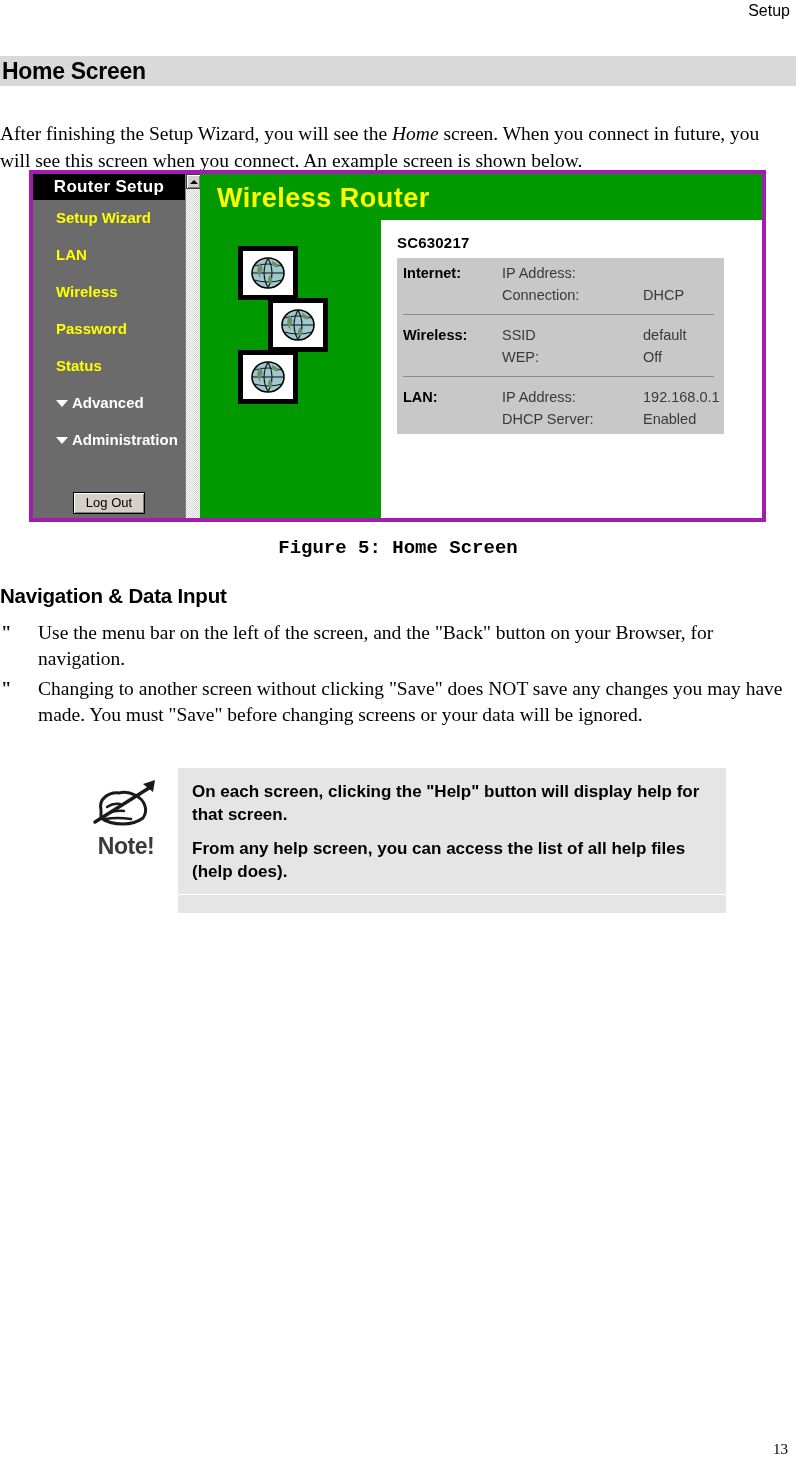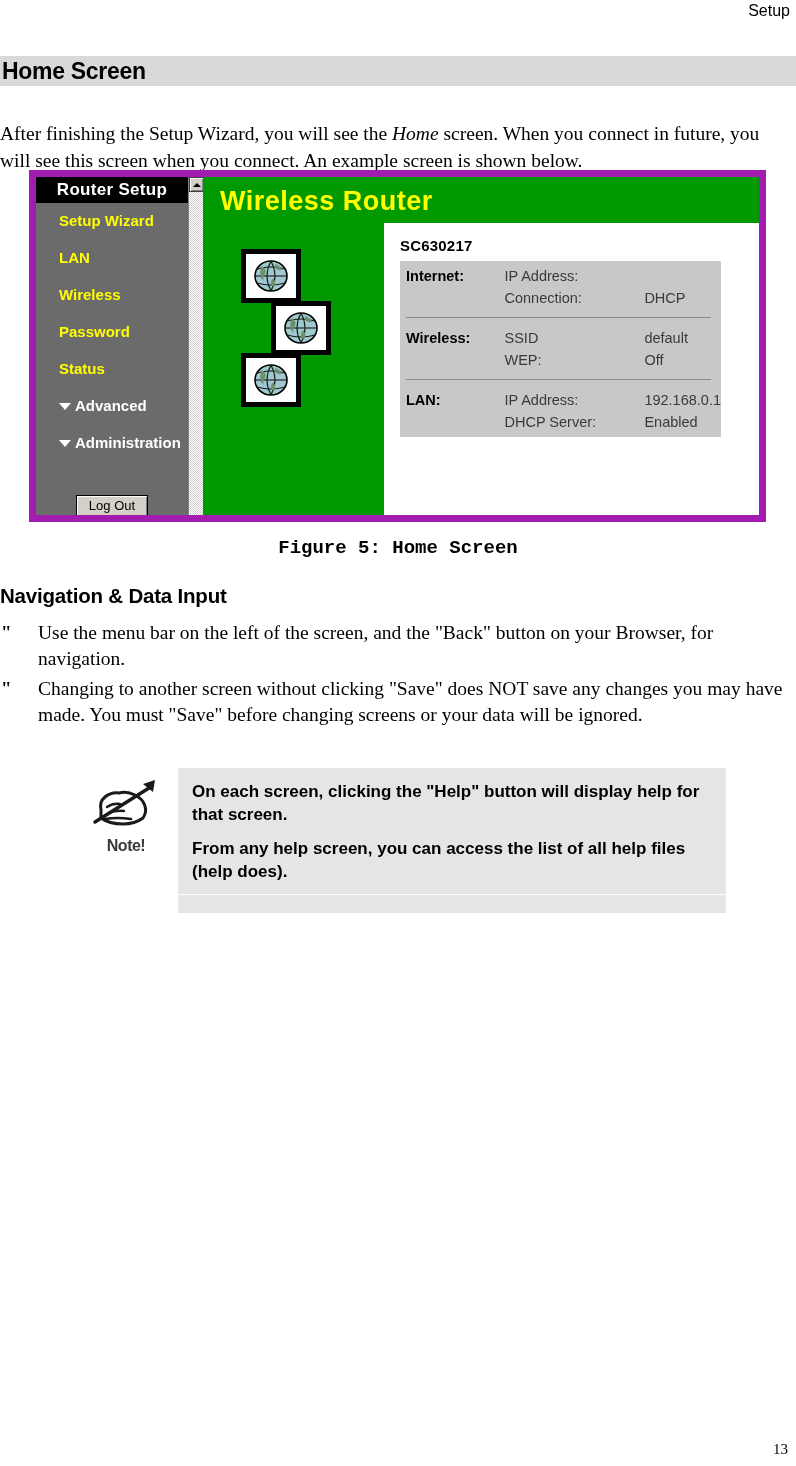--- a/index.html
+++ b/index.html
@@ -63,21 +63,21 @@
   }
   .intro i { font-style: italic; }
 
   
   .shot {
     position: absolute;
     top: 170px;
     left: 29px;
     width: 737px;
     height: 352px;
-    border: 7px solid #a21caf;
+    border: 4px solid #a21caf;
     box-sizing: border-box;
     background: #ffffff;
     font-family: "Liberation Sans", sans-serif;
     overflow: hidden;
   }
 
   
   .shot-menu {
     position: absolute;
     left: 0px;
@@ -326,21 +326,21 @@
     position: absolute;
     left: 8px;
     top: 10px;
     width: 96px;
     height: 82px;
     text-align: center;
   }
   .note-word {
     font-family: "Liberation Sans", sans-serif;
     font-weight: bold;
-    font-size: 16px;
+    font-size: 23px;
     line-height: 24px;
     color: #3a3a3a;
     letter-spacing: -0.5px;
     margin-top: -2px;
   }
   .note-box {
     position: absolute;
     left: 108px;
     top: 0px;
     width: 548px;

